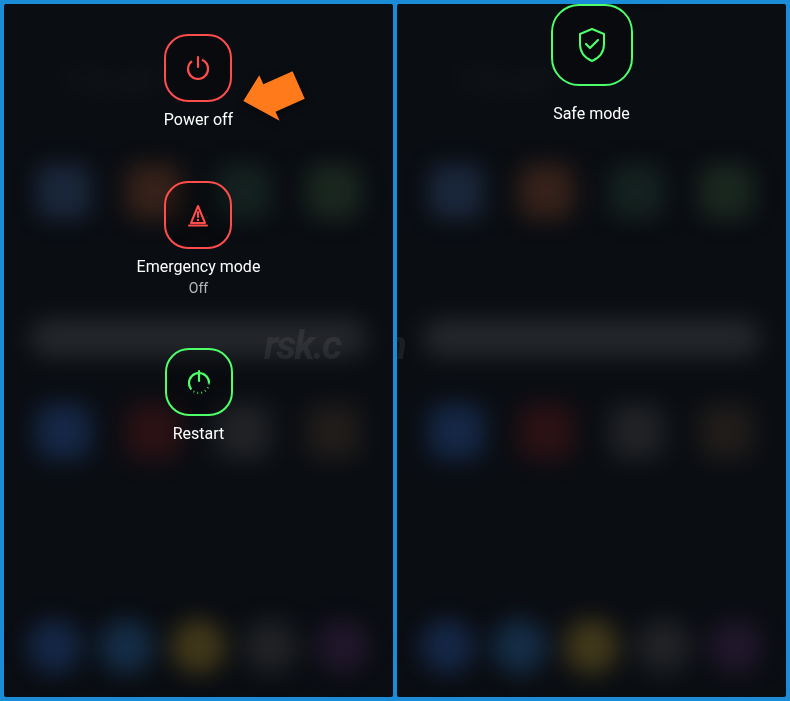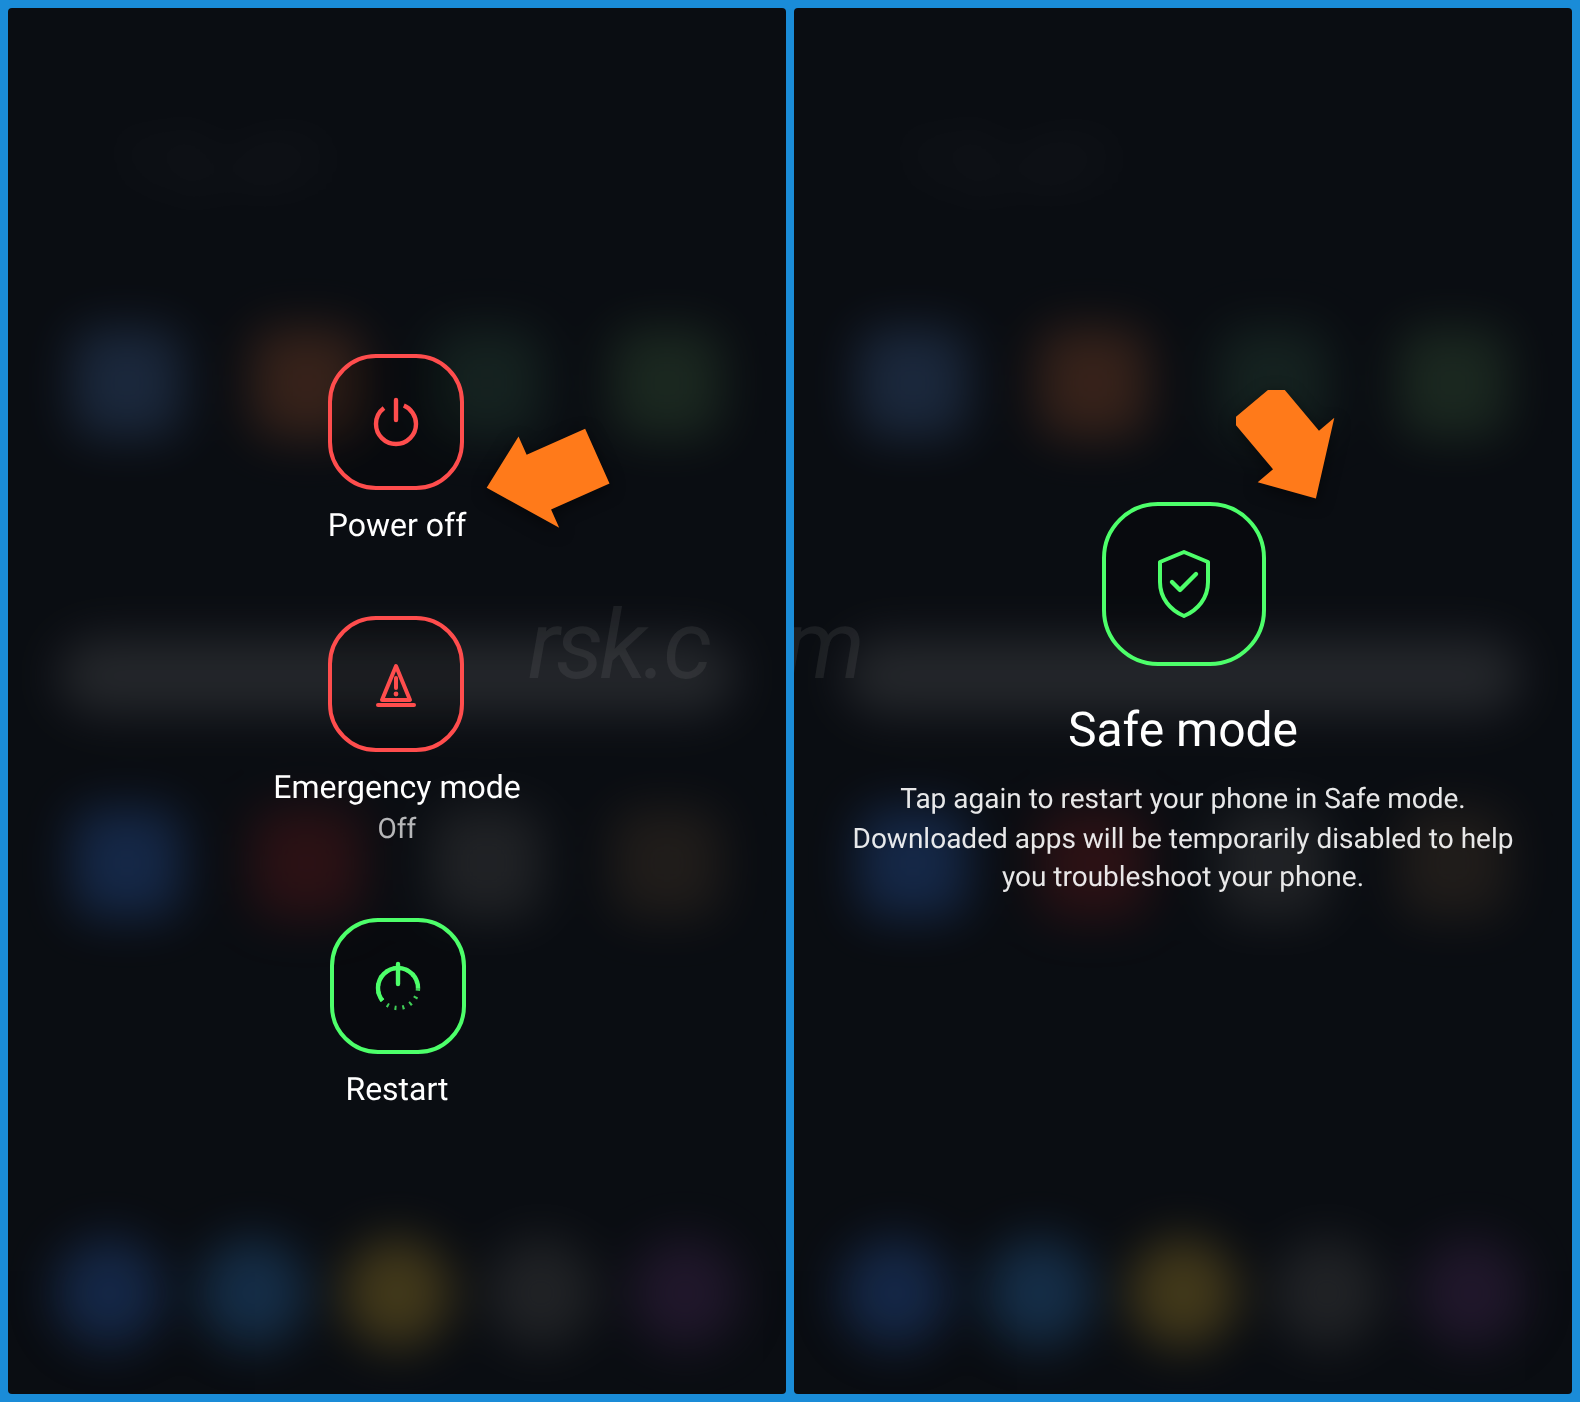--- a/index.html
+++ b/index.html
@@ -59,23 +59,23 @@
     background: rgba(200,200,200,0.4);
     border-radius: 19px;
   }
   .content {
     position: relative;
     z-index: 2;
     height: 100%;
     display: flex;
     flex-direction: column;
     align-items: center;
-    justify-content: center;
+    justify-content: flex-start;
     color: white;
-    gap: 36px;
+    gap: 52px;
   }
   .left-content {
     padding-top: 30px;
   }
   .menu-item {
     display: flex;
     flex-direction: column;
     align-items: center;
     gap: 8px;
     position: relative;
@@ -112,46 +112,47 @@
     border: 2px solid #4dff6a;
     border-radius: 28px;
     display: flex;
     align-items: center;
     justify-content: center;
     margin: 0 auto 18px;
     background: rgba(0,0,0,0.2);
     position: relative;
   }
   .safe-title {
-    font-size: 24px;
+    font-size: 16px;
     margin-bottom: 12px;
     font-weight: 400;
   }
   .safe-desc {
     font-size: 14px;
     line-height: 1.4;
     color: rgba(255,255,255,0.9);
   }
   .arrow {
     position: absolute;
     z-index: 10;
   }
   .arrow svg {
     filter: drop-shadow(0 2px 4px rgba(0,0,0,0.5));
   }
   .watermark {
     position: absolute;
     z-index: 10;
-    font-size: 48px;
+    font-size: 40px;
     font-style: italic;
-    font-weight: 400;
+    font-weight: 700;
     color: rgba(160,160,160,0.12);
     pointer-events: none;
     white-space: nowrap;
     letter-spacing: -2px;
+    margin-top: 28px;
   }
 </style>
 </head>
 <body>
 
 <div class="panel">
   <div class="blurred-bg">
     <div class="bg-clock">15:41</div>
     <div class="bg-icons-row" style="top:160px;">
       <div class="bg-icon" style="background:#3a5a8a;"></div>
@@ -253,16 +254,15 @@
           <path d="M 21 5 L 33 10 L 33 20 C 33 28 28 34 21 37 C 14 34 9 28 9 20 L 9 10 Z" fill="none" stroke="#4dff6a" stroke-width="2" stroke-linejoin="round"></path>
           <path d="M 15 20 L 19 24 L 27 16" fill="none" stroke="#4dff6a" stroke-width="2.2" stroke-linecap="round" stroke-linejoin="round"></path>
         </svg>
         <div class="arrow" style="top:-58px; left:65px;">
           <svg width="70" height="64" viewBox="0 0 70 64">
             <path d="M 5 22 L 30 5 L 30 15 L 62 15 L 62 45 L 30 45 L 30 55 Z" fill="#ff7a1a" transform="rotate(-130 30 30)"></path>
           </svg>
         </div>
       </div>
       <div class="safe-title">Safe mode</div>
-      <div class="safe-desc">Tap again to restart your phone in Safe mode. Downloaded apps will be temporarily disabled to help you troubleshoot your phone.</div>
     </div>
   </div>
 </div>
 
 </body></html>

